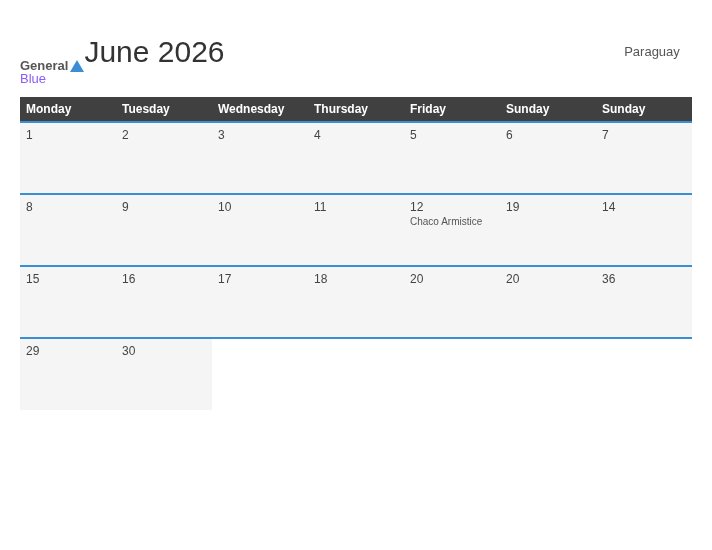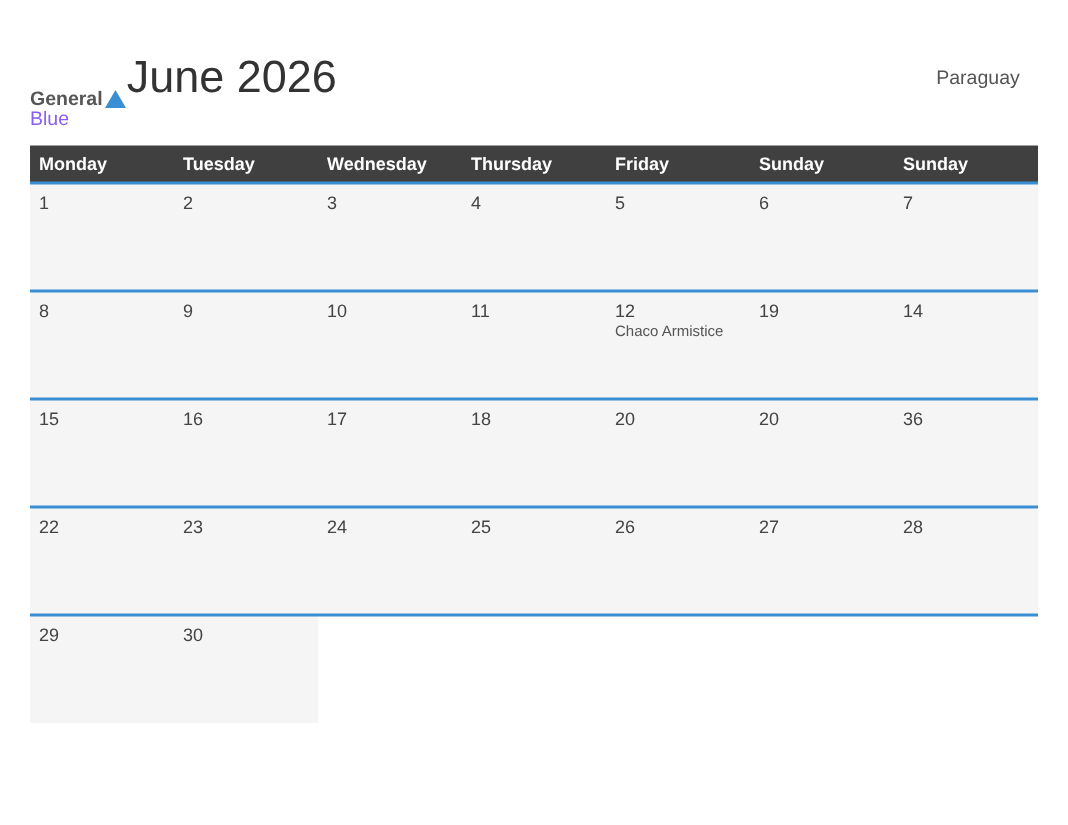--- a/index.html
+++ b/index.html
@@ -202,43 +202,20 @@
           </td>
           <td>
             <span class="day-number">20</span>
           </td>
           <td>
             <span class="day-number">36</span>
           </td>
         </tr>
         <tr>
           <td>
-            <span class="day-number">22</span>
-          </td>
-          <td>
-            <span class="day-number">23</span>
-          </td>
-          <td>
-            <span class="day-number">24</span>
-          </td>
-          <td>
-            <span class="day-number">25</span>
-          </td>
-          <td>
-            <span class="day-number">26</span>
-          </td>
-          <td>
-            <span class="day-number">27</span>
-          </td>
-          <td>
-            <span class="day-number">28</span>
-          </td>
-        </tr>
-        <tr>
-          <td>
             <span class="day-number">29</span>
           </td>
           <td>
             <span class="day-number">30</span>
           </td>
           <td class="empty-cell"></td>
           <td class="empty-cell"></td>
           <td class="empty-cell"></td>
           <td class="empty-cell"></td>
           <td class="empty-cell"></td>

